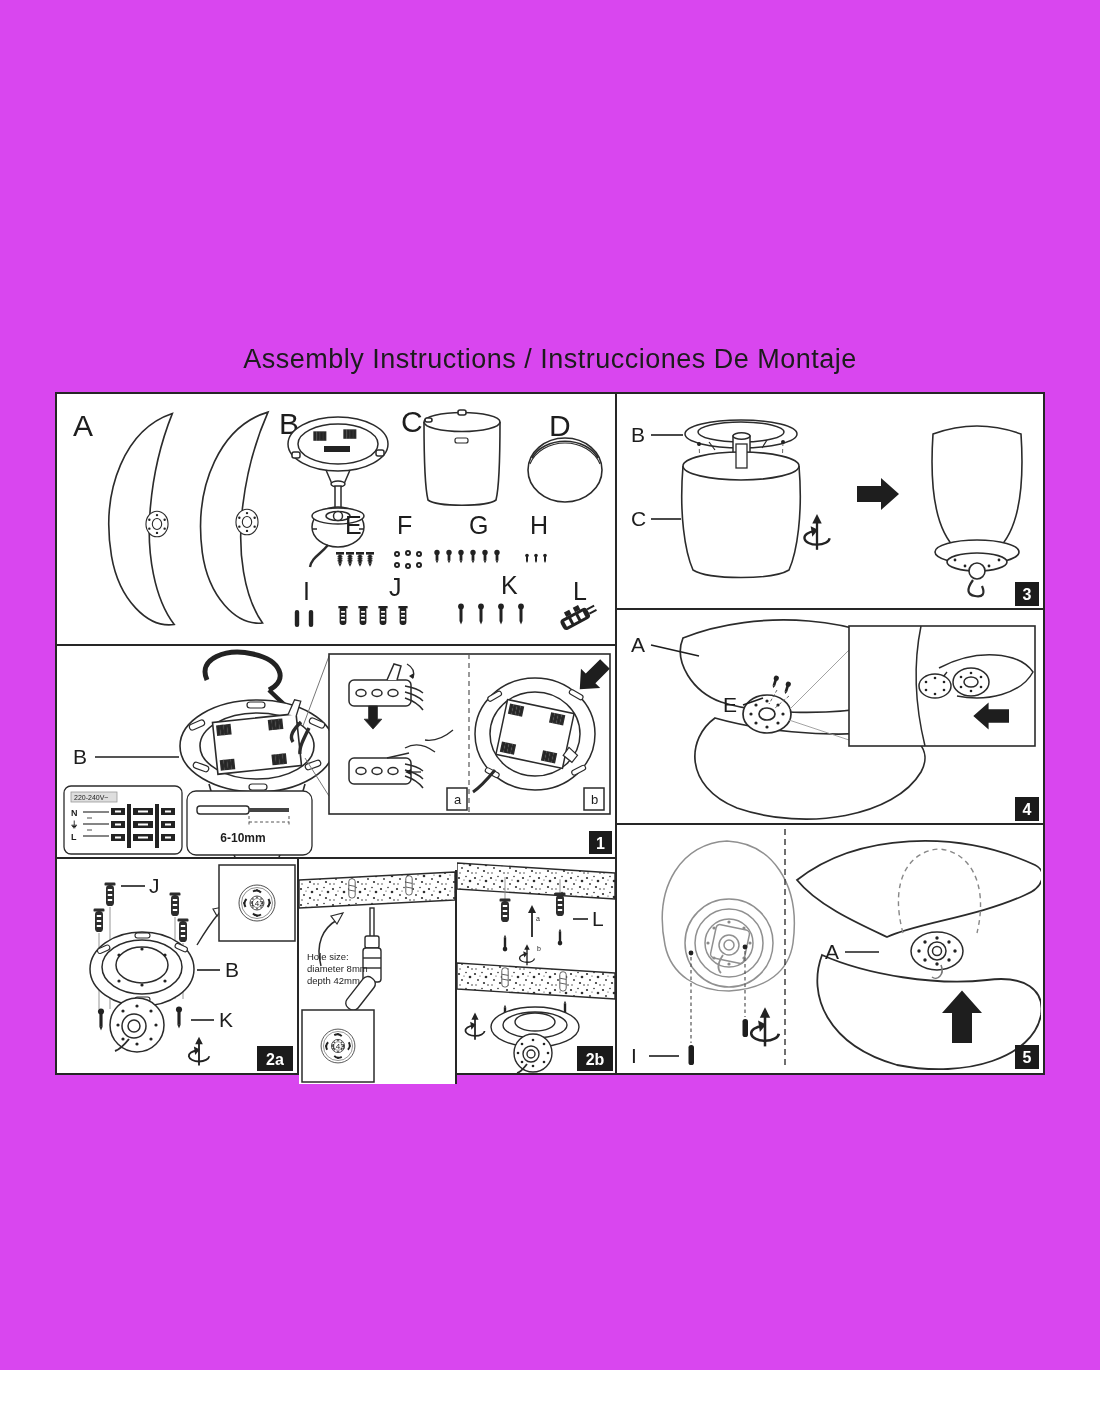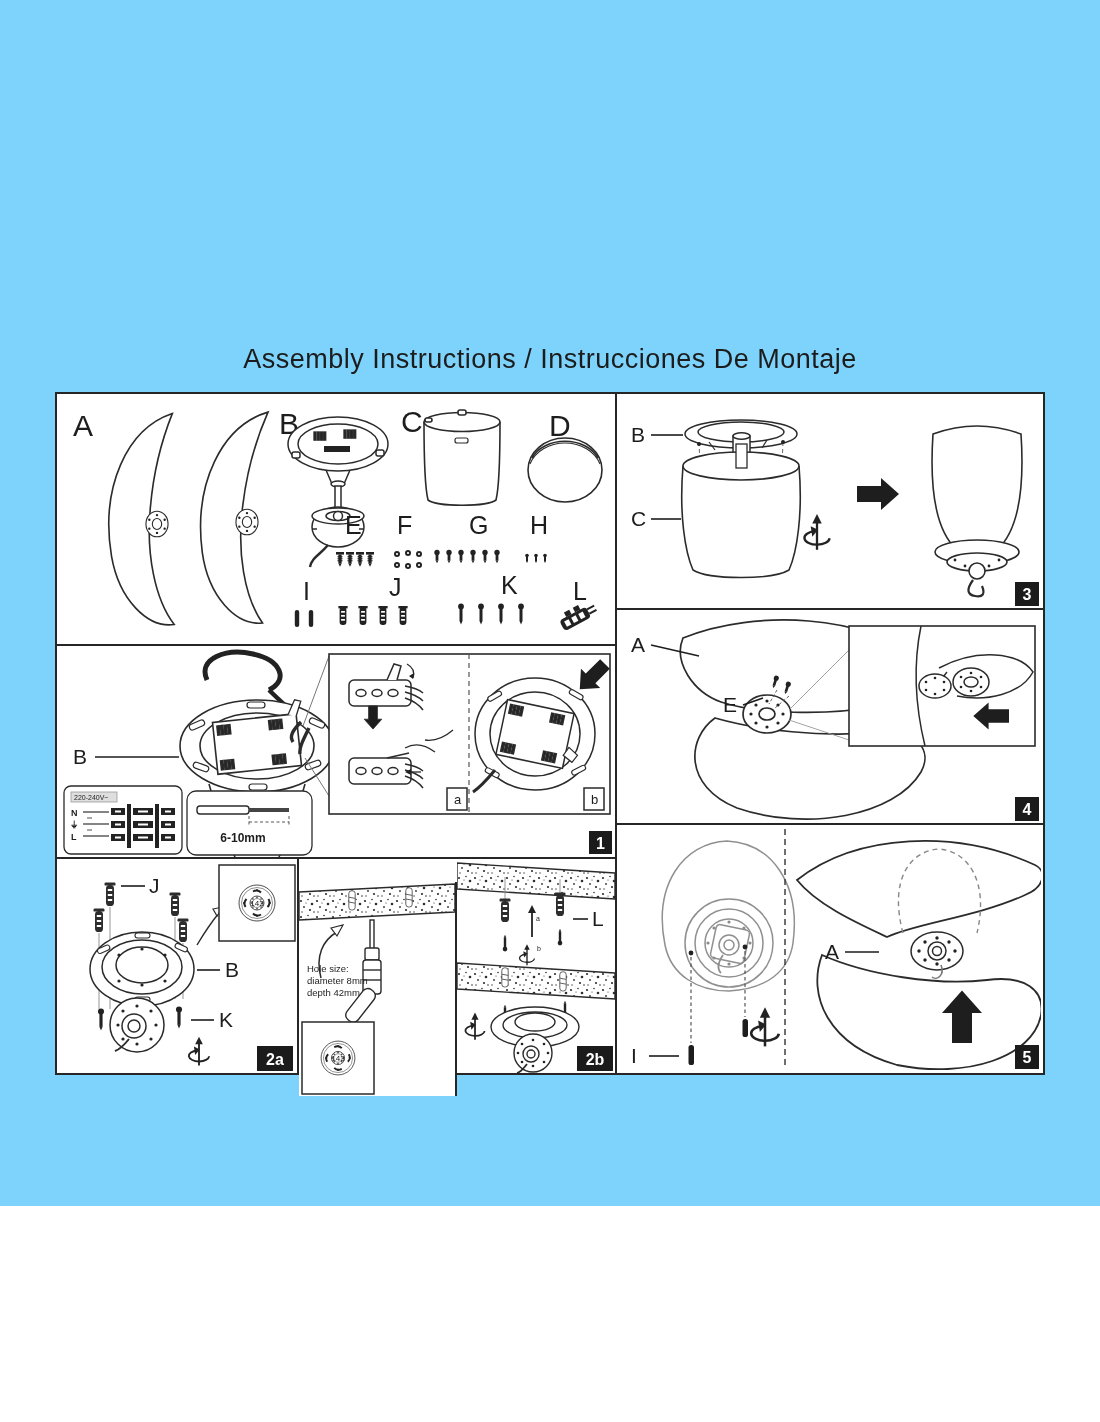--- a/index.html
+++ b/index.html
@@ -1,16 +1,16 @@
 <!DOCTYPE html>
 <html><head>
 <meta charset="utf-8">
 <style>
   html,body{margin:0;padding:0;background:#ffffff;}
-  .page{position:relative;width:1100px;height:1206px;background:#7dd3fc;
+  .page{position:relative;width:1100px;height:1370px;background:#d946ef;
         font-family:"Liberation Sans",sans-serif;color:#1d1d1d;overflow:hidden;}
   .title{position:absolute;top:344px;left:0;width:100%;text-align:center;
          font-size:27px;letter-spacing:0.5px;color:#1c1c1c;}
   .figure{position:absolute;left:55px;top:392px;width:990px;height:683px;
           border:2px solid #262626;box-sizing:border-box;background:#fff;}
   .panel{position:absolute;box-sizing:border-box;background:#fff;}
   .br{border-right:2px solid #262626;}
   .bb{border-bottom:2px solid #262626;}
   svg{display:block;}
   svg text{font-family:"Liberation Sans",sans-serif;fill:#1d1d1d;}
@@ -484,21 +484,21 @@
           <use href="#plate143" transform="translate(200,44) scale(0.5)"></use>
           <text class="tiny" x="200" y="47" text-anchor="middle">143</text>
         </g>
         <g>
           <rect x="200" y="187" width="36" height="25" fill="#1b1b1b"></rect>
           <text class="badge-t" x="218" y="205.5" text-anchor="middle">2a</text>
         </g>
       </svg>
     </div>
 
-    <div class="panel br" style="left:242px;top:488px;width:158px;height:214px;">
+    <div class="panel br" style="left:242px;top:476px;width:158px;height:214px;">
       <svg width="156" height="214" viewBox="0 0 156 214">
         <polygon points="0,10 156,2 156,30 0,38" fill="url(#speck)" stroke="#2b2b2b" stroke-width="1.4"></polygon>
         <use href="#anchorGhost" transform="translate(53,12) scale(0.8)"></use>
         <use href="#anchorGhost" transform="translate(110,9) scale(0.8)"></use>
         <g fill="none" stroke="#2b2b2b" stroke-width="1.5">
           <path d="M22,96 C16,74 24,58 38,50"></path>
           <path d="M32,46 l12,-3 l-6,11 z" fill="#fff" stroke-width="1.2"></path>
         </g>
         <g fill="#fff" stroke="#2b2b2b" stroke-width="1.4">
           <rect x="71" y="38" width="4" height="30"></rect>

